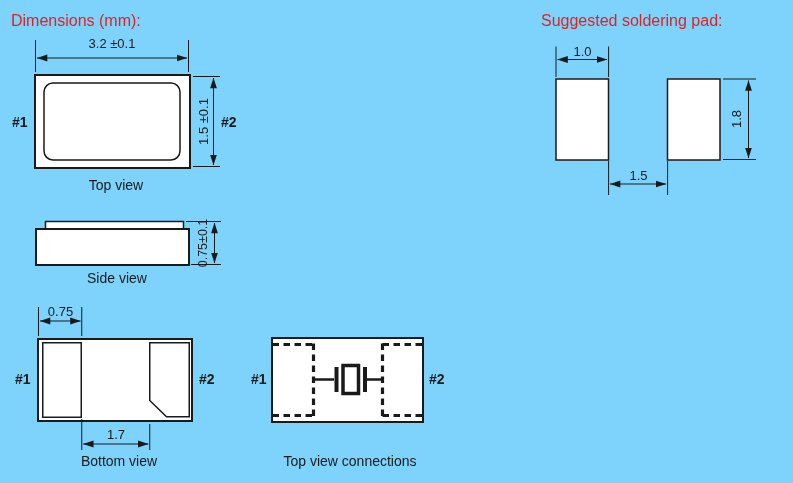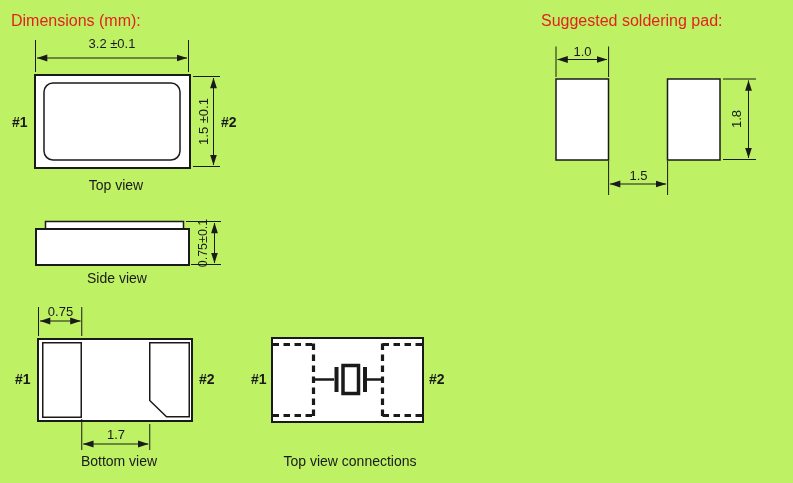--- a/index.html
+++ b/index.html
@@ -1,16 +1,16 @@
 <!DOCTYPE html>
 <html><head>
 <meta charset="utf-8">
 <style>
   html,body{margin:0;padding:0;background:#ffffff;}
-  .page{position:relative;width:793px;height:483px;background:#bef264;overflow:hidden;
+  .page{position:relative;width:793px;height:483px;background:#7dd3fc;overflow:hidden;
         font-family:"Liberation Sans", sans-serif;}
   svg text{font-family:"Liberation Sans", sans-serif;fill:#1a1a1a;}
   svg .dim-text{font-size:13px;}
   svg .dim-text-sm{font-size:12.5px;}
   svg .pin-label{font-size:14px;font-weight:bold;}
   svg .caption{font-size:14px;}
   svg .title{font-size:16px;fill:#e32220;}
   svg .outline{fill:#ffffff;stroke:#1a1a1a;}
   svg .thin{stroke-width:1.5;}
   svg .thick{stroke-width:2;}

